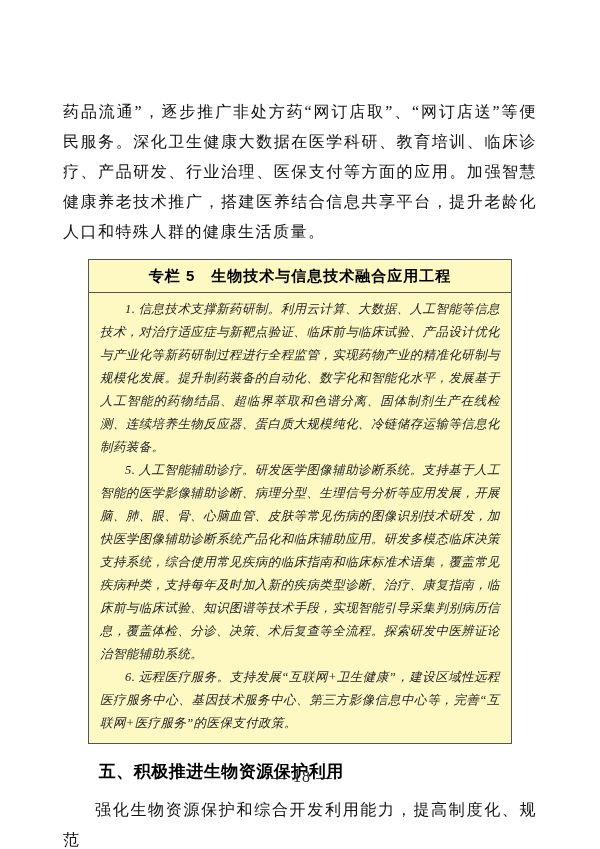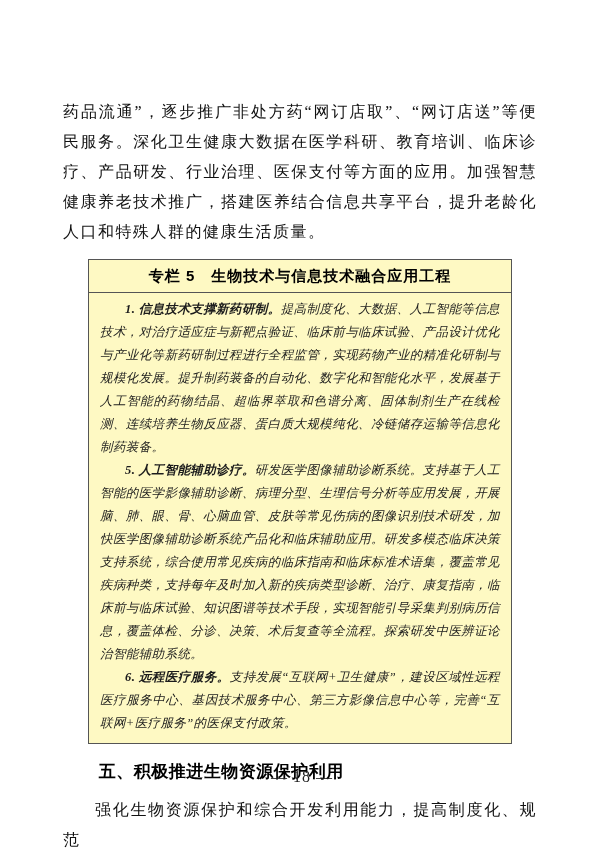--- a/index.html
+++ b/index.html
@@ -51,21 +51,21 @@
   .box-para {
     font-style: italic;            
     font-size: 12.5px;
     line-height: 23px;
     letter-spacing: 0.4px;
     text-align: justify;
     text-justify: inter-character;
     text-indent: 2em;
     color: #1c1c1c;
   }
-  .box-para .lead { font-weight: bold; }
+  .box-para .lead { font-weight: normal; }
 
   
   .section-heading {
     font-family: "Liberation Sans", "DejaVu Sans", sans-serif;
     font-weight: bold;
     font-size: 17px;
     letter-spacing: 0.5px;
     padding-left: 2.1em;
     margin-top: 16px;
     color: #000;
@@ -87,21 +87,21 @@
 </head>
 <body>
 
 <div class="page">
 
   <p class="body-para">药品流通”，逐步推广非处方药“网订店取”、“网订店送”等便民服务。深化卫生健康大数据在医学科研、教育培训、临床诊疗、产品研发、行业治理、医保支付等方面的应用。加强智慧健康养老技术推广，搭建医养结合信息共享平台，提升老龄化人口和特殊人群的健康生活质量。</p>
 
   <div class="feature-box">
     <div class="box-title">专栏 5　生物技术与信息技术融合应用工程</div>
     <div class="box-body">
-      <p class="box-para"><span class="lead">1. 信息技术支撑新药研制。</span><span>提高制度化、大数据、人工智能等信息技术，对治疗适应症与新靶点验证、临床前与临床试验、产品设计优化与产业化等新药研制过程进行全程监管，实现药物产业的精准化研制与规模化发展。提升制药装备的自动化、数字化和智能化水平，发展基于人工智能的药物结晶、超临界萃取和色谱分离、固体制剂生产在线检测、连续培养生物反应器、蛋白质大规模纯化、冷链储存运输等信息化制药装备。</span></p>
+      <p class="box-para"><span class="lead">1. 信息技术支撑新药研制。</span><span>利用云计算、大数据、人工智能等信息技术，对治疗适应症与新靶点验证、临床前与临床试验、产品设计优化与产业化等新药研制过程进行全程监管，实现药物产业的精准化研制与规模化发展。提升制药装备的自动化、数字化和智能化水平，发展基于人工智能的药物结晶、超临界萃取和色谱分离、固体制剂生产在线检测、连续培养生物反应器、蛋白质大规模纯化、冷链储存运输等信息化制药装备。</span></p>
       <p class="box-para"><span class="lead">5. 人工智能辅助诊疗。</span><span>研发医学图像辅助诊断系统。支持基于人工智能的医学影像辅助诊断、病理分型、生理信号分析等应用发展，开展脑、肺、眼、骨、心脑血管、皮肤等常见伤病的图像识别技术研发，加快医学图像辅助诊断系统产品化和临床辅助应用。研发多模态临床决策支持系统，综合使用常见疾病的临床指南和临床标准术语集，覆盖常见疾病种类，支持每年及时加入新的疾病类型诊断、治疗、康复指南，临床前与临床试验、知识图谱等技术手段，实现智能引导采集判别病历信息，覆盖体检、分诊、决策、术后复查等全流程。探索研发中医辨证论治智能辅助系统。</span></p>
       <p class="box-para"><span class="lead">6. 远程医疗服务。</span><span>支持发展“互联网+卫生健康”，建设区域性远程医疗服务中心、基因技术服务中心、第三方影像信息中心等，完善“互联网+医疗服务”的医保支付政策。</span></p>
     </div>
   </div>
 
   <h2 class="section-heading">五、积极推进生物资源保护利用</h2>
 
   <p class="body-para indent after-para">强化生物资源保护和综合开发利用能力，提高制度化、规范</p>
 
 </div>

